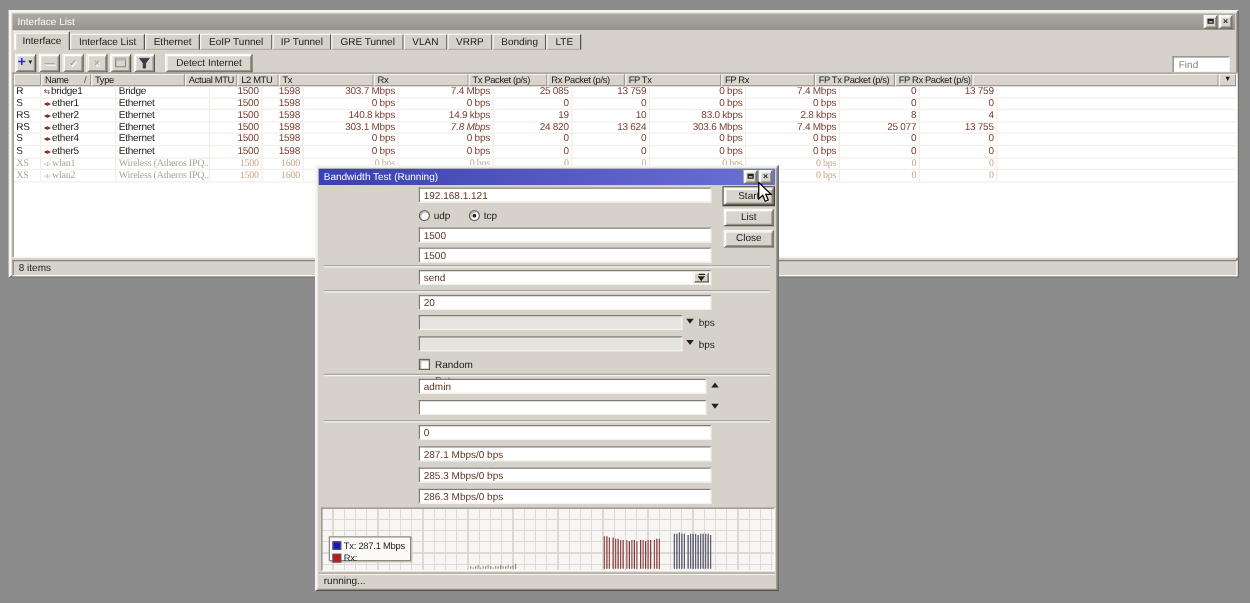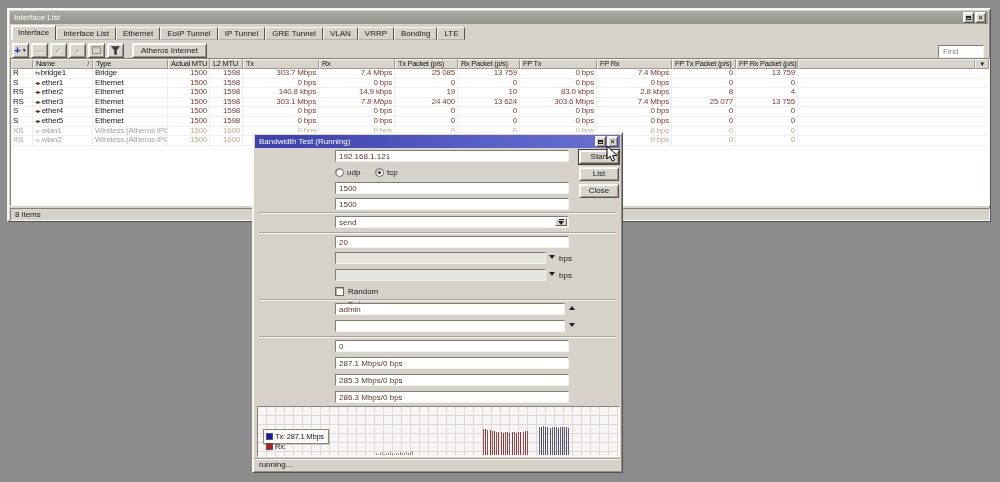--- a/index.html
+++ b/index.html
@@ -47,21 +47,21 @@
   #hdr  { position:absolute; left:0; top:0; right:0; height:10px; display:flex; }
   .hcell { height:10px; background:#d8d4cc; border:1px solid; border-color:#f4f2ee #9e9a92 #9e9a92 #f4f2ee;
            font-size:7.5px; letter-spacing:-0.3px; line-height:8px; padding:0 2px;
            white-space:nowrap; overflow:hidden; flex:none; position:relative; }
   .hsort { position:absolute; right:3px; top:0; color:#55524a; }
   #colsel { width:14px; text-align:center; font-size:6px; line-height:8px; }
   .trow { position:absolute; left:0; right:0; height:9.6px; display:flex; border-bottom:1px solid #f2f0ec; }
   .tcell { flex:none; height:100%; line-height:8.6px; padding:0 2px; white-space:nowrap; overflow:hidden;
            border-right:1px solid #f0eeea; font-size:8px; letter-spacing:-0.2px; }
   .tcell.num { text-align:right; color:#7a3b2e; }
-  .trow.off .tcell { color:#a8a49c; }
+  .trow.off .tcell { color:#a8a49c;font-family:Liberation Serif, serif; }
   .trow.off .tcell.num { color:#c4a88c; }
   .rowicon { font-size:6px; margin-right:1px; color:#7a2a1a; }
   .trow.off .rowicon { color:#b0aca4; }
 
   #win-status { position:absolute; left:2px; top:199px; width:980px; height:13px; background:#d6d2ca;
                 line-height:11px; padding:0 4px; }
 
   
   #dlg { position:absolute; left:252px; top:132px; width:371px; height:341px; z-index:10; }
   #dlg .titlebar { background:linear-gradient(90deg,#3b41ad,#6a71d4); }
@@ -85,21 +85,21 @@
               border:1px solid #6a675f; box-shadow: inset 1px 1px 0 #b9b5ad; }
   .dbtn { position:absolute; left:326px; width:40px; height:14px; font-size:8px; line-height:12px; }
   .dbtn.default { box-shadow: inset 1px 1px 0 #fff, inset -1px -1px 0 #999589, 0 0 0 1px #44423a; }
 
   #graph { position:absolute; left:4px; top:273px; width:363px; height:51px;
            border:1px solid; border-color:#84827a #fbfaf6 #fbfaf6 #84827a;
            background:
              repeating-linear-gradient(to right, transparent 0 8px, #ded9d4 8px 9px),
              repeating-linear-gradient(to bottom, transparent 0 8px, #ded9d4 8px 9px),
              #f7f6f4; overflow:hidden; }
-  #legend { position:absolute; left:5px; top:22px; width:66px; height:15px; background:#fbfaf8;
+  #legend { position:absolute; left:5px; top:22px; width:66px; height:20px; background:#fbfaf8;
             border:1px solid #8a8880; box-shadow:1px 1px 0 #c8c4bc; padding:1px 2px; }
   .lrow { display:flex; align-items:center; height:10px; gap:2px; font-size:7.5px; letter-spacing:-0.2px; color:#1a1a1a; }
   .swatch { width:7px; height:7px; border:1px solid #555; flex:none; }
   .stripe { position:absolute; width:1px; bottom:1px; }
   #dlg-status { position:absolute; left:2px; right:2px; top:325px; height:17px; line-height:12px;
                 padding:0 4px; border-top:1px solid #a9a59d; box-shadow:0 1px 0 #f5f3ef inset; color:#1a1a1a; }
 
   #cursor { position:absolute; left:606px; top:145px; z-index:100; }
 </style>
 </head>
@@ -146,28 +146,28 @@
           <rect x="0.5" y="0.5" width="8" height="7" fill="none" stroke="#8a877e"></rect>
           <rect x="0.5" y="0.5" width="8" height="2" fill="#b8b4ac"></rect>
         </svg>
     </span>
     <span class="tibtn pbtn">
       <svg width="9" height="9" viewBox="0 0 9 9">
           <path d="M0.5 0.5 H8.5 L5.5 4.5 V8.5 H3.5 V4.5 Z" fill="#3c3c46" stroke="#2a2a32" stroke-width="0.5"></path>
         </svg>
     </span>
     <span style="width:4px"></span>
-    <span class="pbtn" id="detect-btn">Atheros Internet</span>
+    <span class="pbtn" id="detect-btn">Detect Internet</span>
   </div>
   <span class="field" id="find-box">Find</span>
 
   <div id="list">
     <div id="hdr">
         <div class="hcell" style="width: 22px;"></div>
-        <div class="hcell" style="width: 60px;"><span>Name</span><span class="hsort">/</span></div>
+        <div class="hcell" style="width: 40px;"><span>Name</span><span class="hsort">/</span></div>
         <div class="hcell" style="width: 75px;"><span>Type</span></div>
         <div class="hcell" style="width: 42px;"><span>Actual MTU</span></div>
         <div class="hcell" style="width: 33px;"><span>L2 MTU</span></div>
         <div class="hcell" style="width: 76px;"><span>Tx</span></div>
         <div class="hcell" style="width: 76px;"><span>Rx</span></div>
         <div class="hcell" style="width: 63px;"><span>Tx Packet (p/s)</span></div>
         <div class="hcell" style="width: 62px;"><span>Rx Packet (p/s)</span></div>
         <div class="hcell" style="width: 77px;"><span>FP Tx</span></div>
         <div class="hcell" style="width: 75px;"><span>FP Rx</span></div>
         <div class="hcell" style="width: 64px;"><span>FP Tx Packet (p/s)</span></div>
@@ -225,21 +225,21 @@
           <div class="tcell" style="flex: 1 1 auto; border-right: none;"></div>
         </div>
         <div class="trow" style="top: 38.8px;">
           <div class="tcell" style="width: 22px;">RS</div>
           <div class="tcell" style="width: 60px;"><span class="rowicon">◂▸</span>ether3</div>
           <div class="tcell" style="width: 75px;">Ethernet</div>
           <div class="tcell num" style="width: 42px;">1500</div>
           <div class="tcell num" style="width: 33px;">1598</div>
           <div class="tcell num" style="width: 76px;">303.1 Mbps</div>
           <div class="tcell num" style="width: 76px; font-style: italic;">7.8 Mbps</div>
-          <div class="tcell num" style="width: 63px;">24 400</div>
+          <div class="tcell num" style="width: 63px;">24 820</div>
           <div class="tcell num" style="width: 62px;">13 624</div>
           <div class="tcell num" style="width: 77px;">303.6 Mbps</div>
           <div class="tcell num" style="width: 75px;">7.4 Mbps</div>
           <div class="tcell num" style="width: 64px;">25 077</div>
           <div class="tcell num" style="width: 62px;">13 755</div>
           <div class="tcell" style="flex: 1 1 auto; border-right: none;"></div>
         </div>
         <div class="trow" style="top: 48.4px;">
           <div class="tcell" style="width: 22px;">S</div>
           <div class="tcell" style="width: 60px;"><span class="rowicon">◂▸</span>ether4</div>

